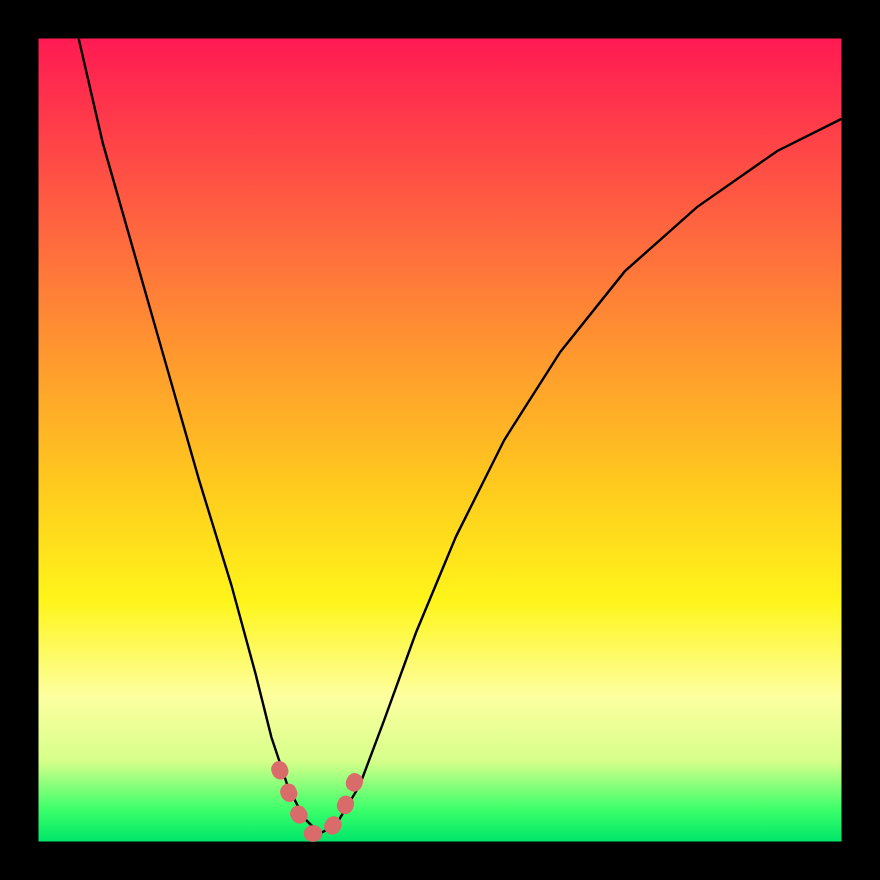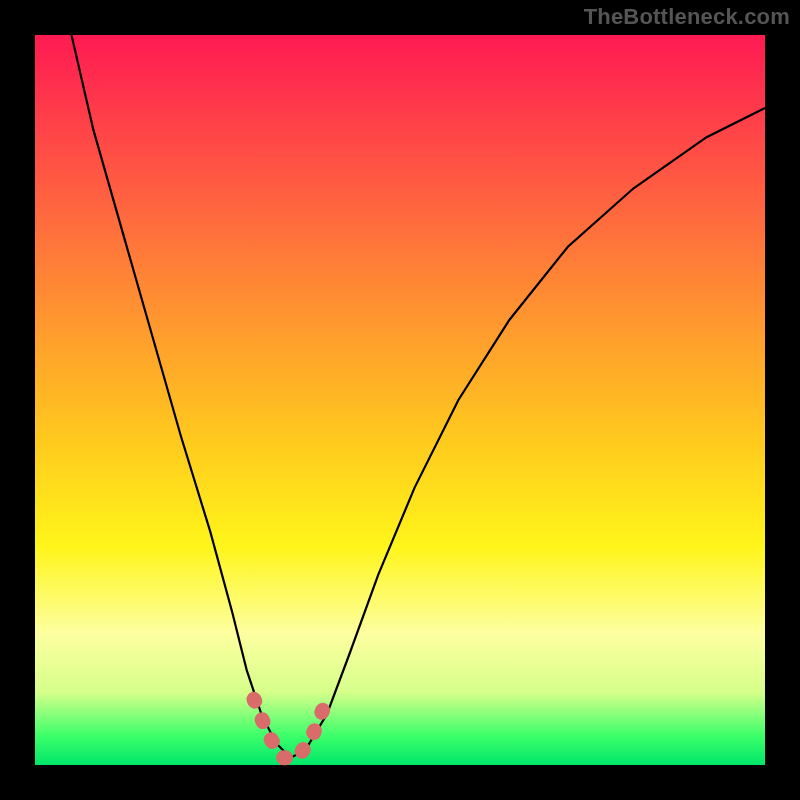--- a/index.html
+++ b/index.html
@@ -53,20 +53,19 @@
     top: 0;
     width: 730px;
     height: 730px;
     overflow: visible;
   }
 </style>
 </head>
 <body>
 
 <div class="frame">
-  <div class="watermark">TheBottleneck.com</div>
   <div class="plot">
     <svg class="curve" viewBox="0 0 730 730">
       <path fill="none" stroke="#000" stroke-width="2.2" d="M36.5 0.0 L58.4 94.9 L87.6 197.1 L116.8 299.3 L146.0 401.5 L175.2 496.4 L197.1 576.7 L211.7 635.1 L226.3 678.9 L240.9 708.1 L255.5 722.7 L270.1 715.4 L292.0 678.9 L313.9 620.5 L343.1 540.2 L379.6 452.6 L423.4 365.0 L474.5 284.7 L532.9 211.7 L598.6 153.3 L671.6 102.2 L730.0 73.0"></path>
       <path fill="none" stroke="#d96b6b" stroke-width="15" stroke-linecap="round" stroke-linejoin="round" stroke-dasharray="2 20" d="M219.0 664.3 L233.6 700.8 L248.2 722.7 L262.8 722.7 L277.4 700.8 L292.0 664.3"></path>
     </svg>
   </div>
 </div>
 
 </body></html>

